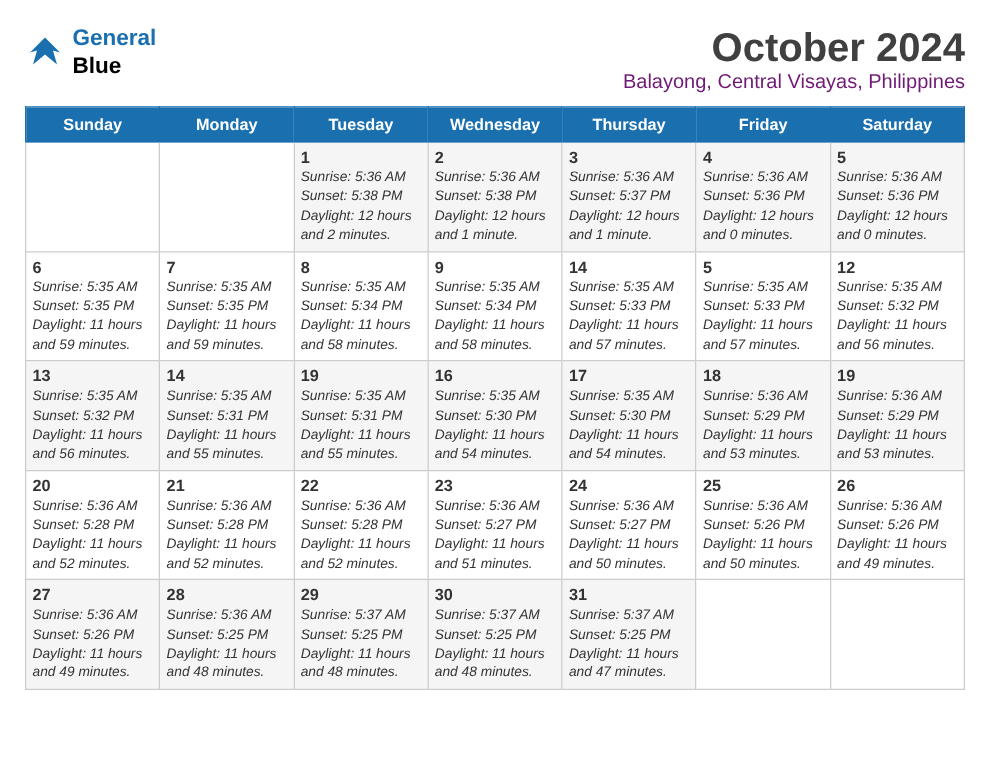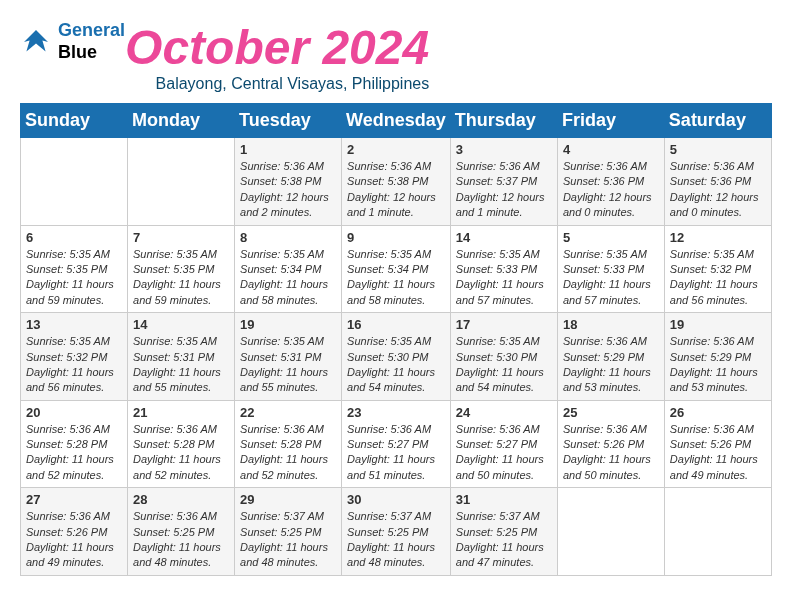--- a/index.html
+++ b/index.html
@@ -5,20 +5,21 @@
     * { box-sizing: border-box; margin: 0; padding: 0; }
     body {
       font-family: Arial, sans-serif;
       background: #fff;
       width: 792px;
       min-height: 612px;
       padding: 20px;
     }
     .header {
       display: flex;
+      justify-content: space-between;
       align-items: flex-start;
       margin-bottom: 10px;
     }
     .logo {
       display: flex;
       align-items: center;
       gap: 6px;
     }
     .logo-text {
       font-size: 18px;
@@ -30,40 +31,39 @@
       color: #1a6faf;
     }
     .logo-bird {
       width: 32px;
       height: 32px;
     }
     .title-block {
       text-align: right;
     }
     .month-title {
-      font-size: 48px;
+      font-size: 32px;
       font-weight: bold;
-      color: #ec4899;
-      font-style: italic;
+      color: #404040;
     }
     .location-title {
       font-size: 16px;
-      color: #0c4a6e;
+      color: #701a75;
     }
     .calendar {
       width: 100%;
       border-collapse: collapse;
       font-size: 11px;
     }
     .calendar th {
       background: #1a6faf;
       color: #fff;
       padding: 6px 4px;
-      text-align: left;
-      font-size: 18px;
+      text-align: center;
+      font-size: 13px;
       font-weight: bold;
       border: 1px solid #1a6faf;
     }
     .calendar td {
       vertical-align: top;
       padding: 4px 5px;
       border: 1px solid #ccc;
       min-height: 80px;
       width: 14.28%;
       color: #333;

